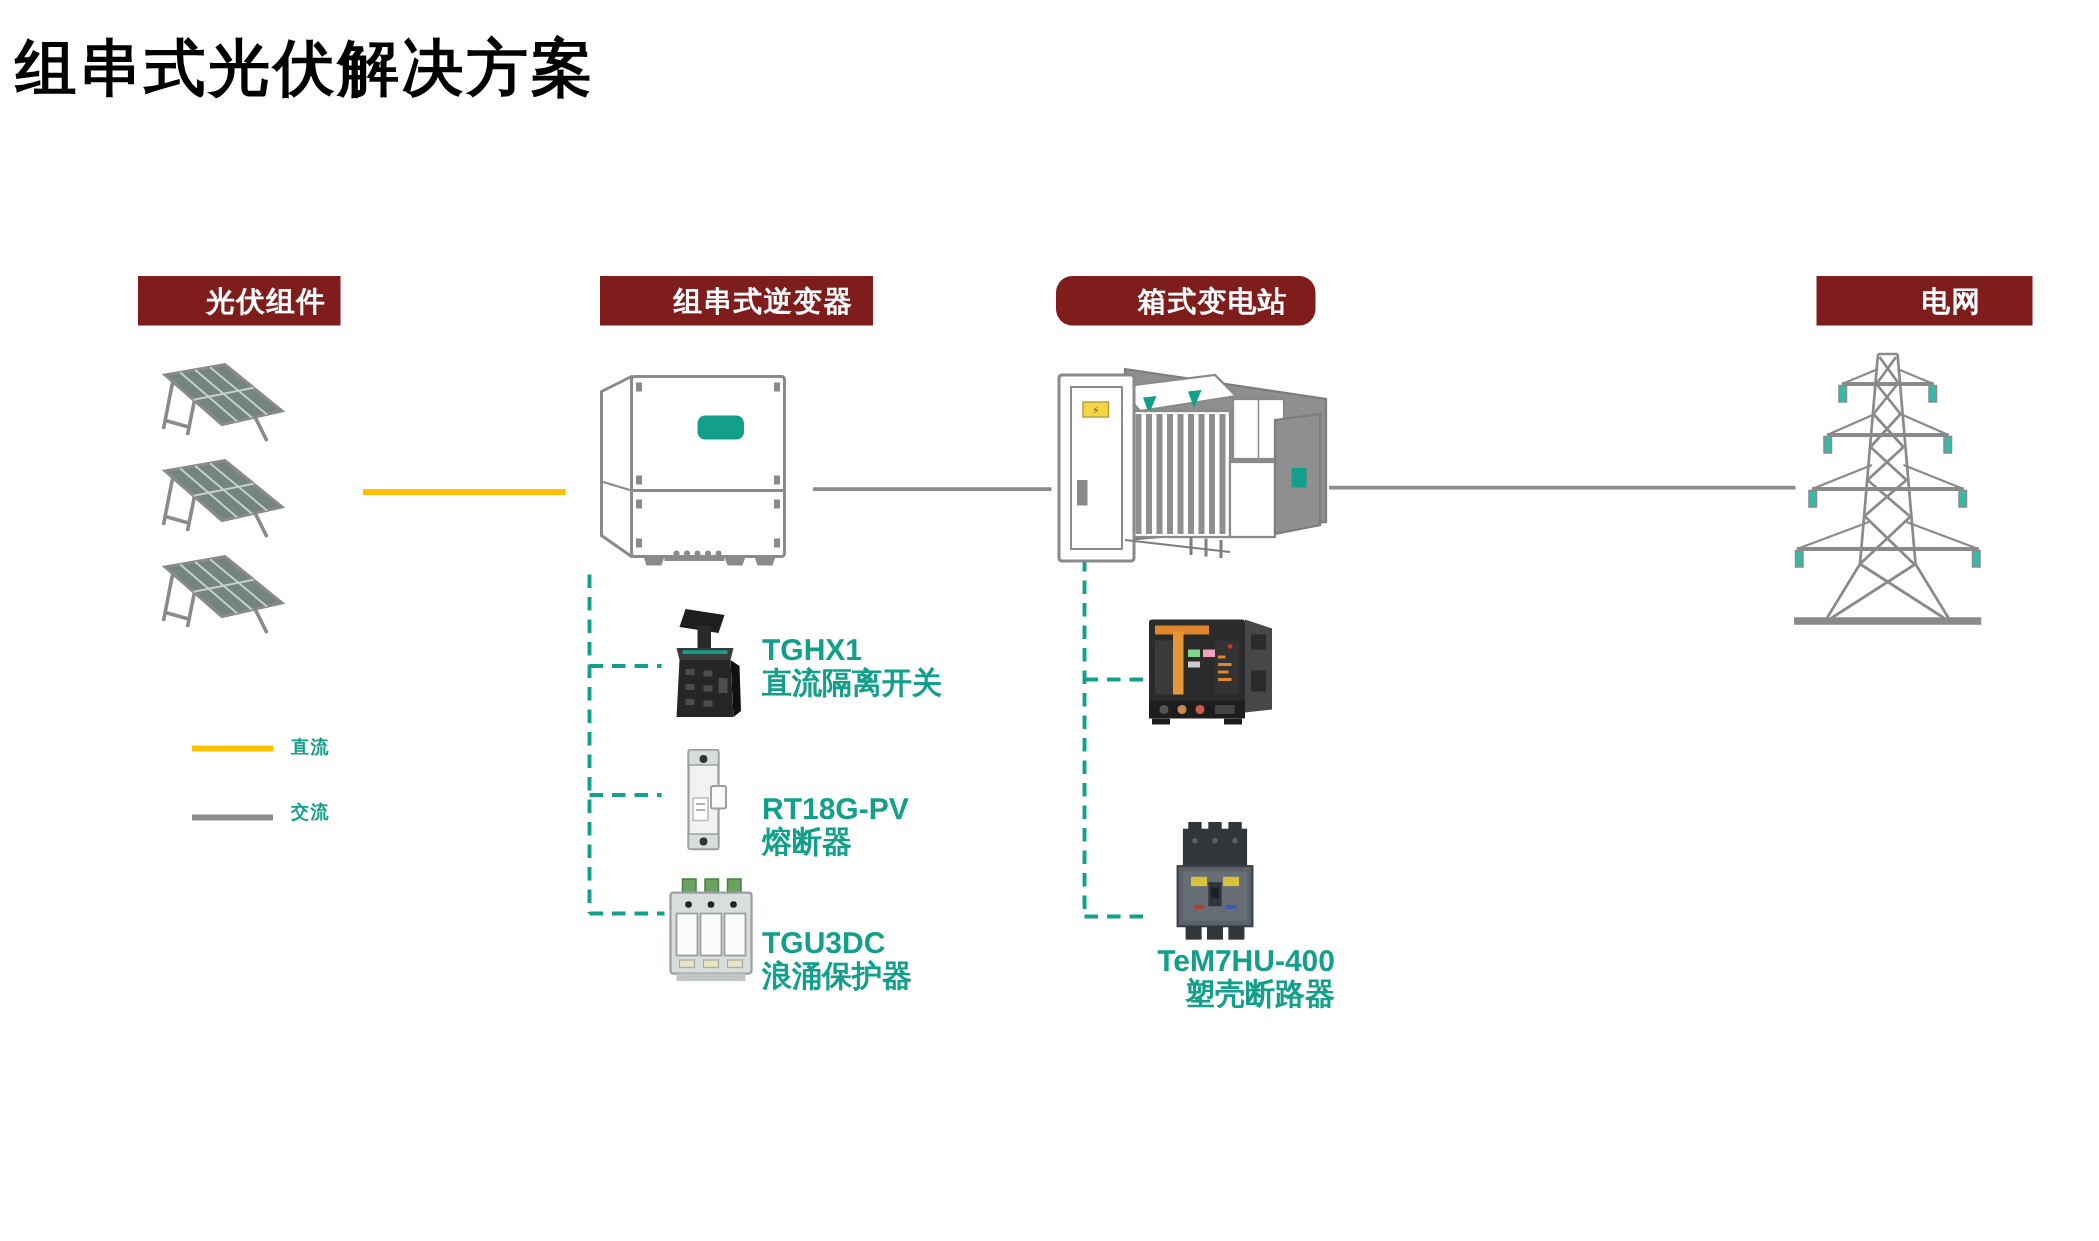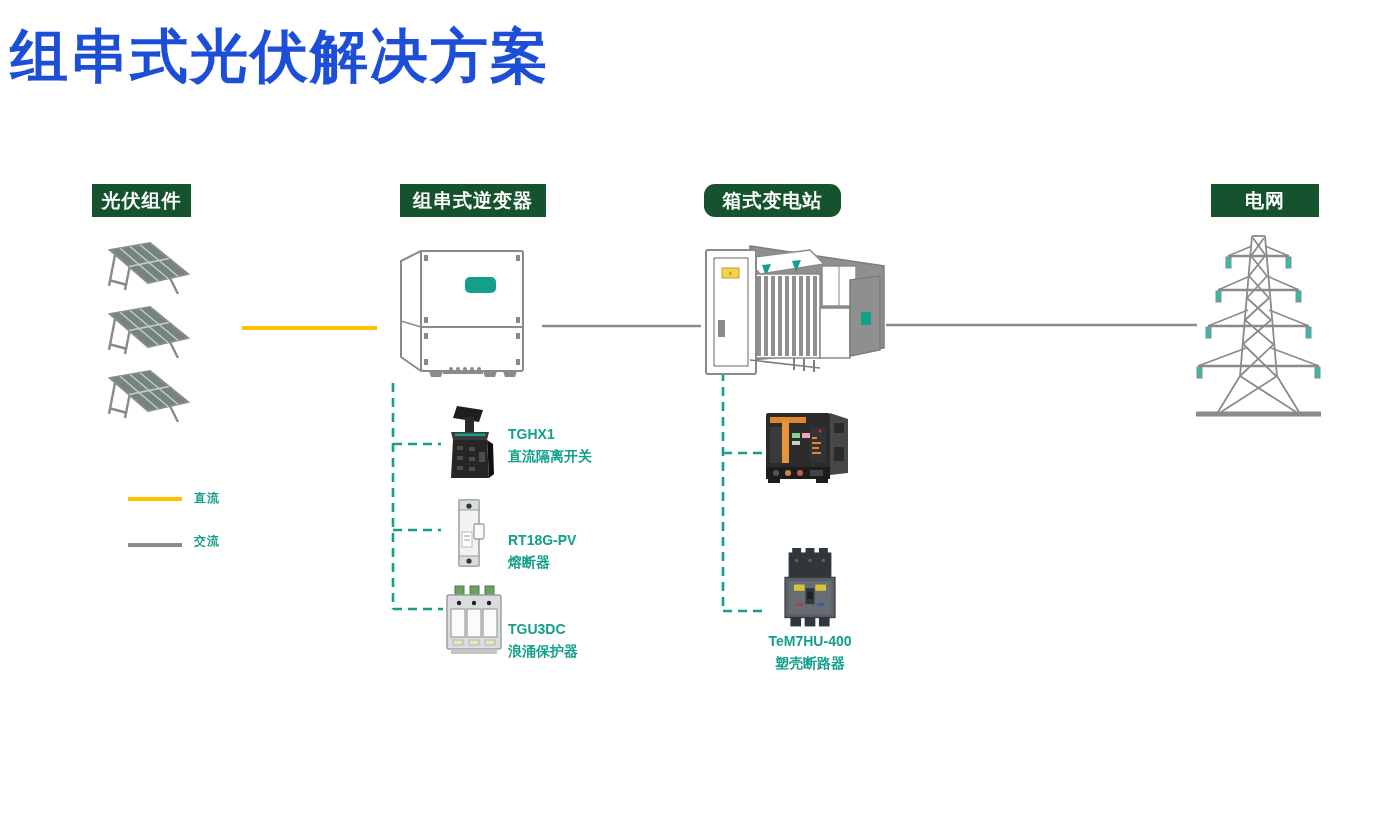--- a/index.html
+++ b/index.html
@@ -2,37 +2,37 @@
 <html><head>
 <meta charset="utf-8">
 <style>
   html,body{margin:0;padding:0;background:#fff;}
   #canvas{
     position:relative;width:1399px;height:827px;background:#ffffff;
     font-family:"Liberation Sans","DejaVu Sans",sans-serif;overflow:hidden;
   }
   .abs{position:absolute;}
   #page-title{
-    left:10px;top:18px;font-size:58px;font-weight:bold;color:#1d4ed8;
+    left:10px;top:18px;font-size:41px;font-weight:bold;color:#000000;
     letter-spacing:2px;white-space:nowrap;
   }
   .stage-tag{
-    background:#14532d;color:#ffffff;font-size:19px;font-weight:bold;
+    background:#7f1d1d;color:#ffffff;font-size:19px;font-weight:bold;
     height:33px;display:flex;align-items:center;justify-content:center;
-    letter-spacing:1px;white-space:nowrap;
+    letter-spacing:1px;white-space:nowrap;padding-left:36px;
   }
   #tag-pv{left:92px;top:184px;width:99px;}
   #tag-inverter{left:400px;top:184px;width:146px;}
   #tag-substation{left:704px;top:184px;width:137px;border-radius:11px;}
   #tag-grid{left:1211px;top:184px;width:108px;}
   .legend-label{
     font-size:12px;font-weight:bold;color:#12A08B;white-space:nowrap;letter-spacing:1px;
   }
   .comp-label{
-    color:#12A08B;font-weight:bold;font-size:14px;line-height:22px;white-space:nowrap;
+    color:#12A08B;font-weight:bold;font-size:20px;line-height:22px;white-space:nowrap;
   }
   .comp-label.centered{text-align:center;}
   svg{display:block;}
   #overlay{left:0;top:0;pointer-events:none;}
 </style>
 </head>
 <body>
 
 <div id="canvas">
 
@@ -354,18 +354,18 @@
     <rect x="33" y="45" width="10" height="18" fill="#31363b"></rect>
     <rect x="35" y="49" width="6" height="8" fill="#1d2124"></rect>
     <rect x="22" y="62" width="8" height="3" fill="#b33b3b"></rect>
     <rect x="46" y="62" width="8" height="3" fill="#3b5bb3"></rect>
     <g fill="#31363b">
       <rect x="16" y="78" width="12" height="10"></rect>
         <rect x="32" y="78" width="12" height="10"></rect>
         <rect x="48" y="78" width="12" height="10"></rect>
     </g>
   </svg>
-  <div class="abs comp-label centered" style="left:730px;top:630px;width:160px;">
+  <div class="abs comp-label centered" style="left:730px;top:630px;width:160px;text-align:right;">
     <div>TeM7HU-400</div>
     <div>塑壳断路器</div>
   </div>
 
 </div>
 
 </body></html>

